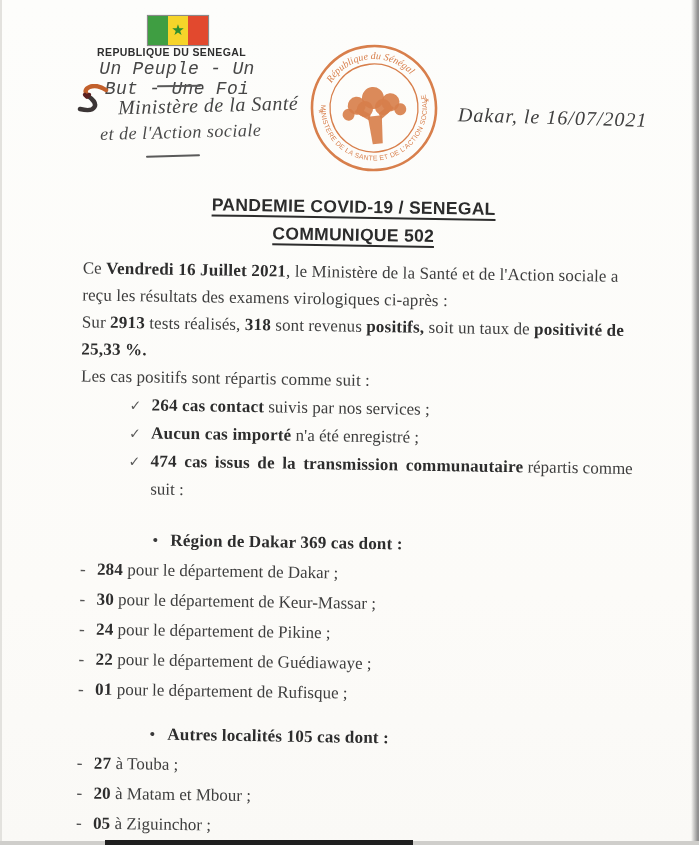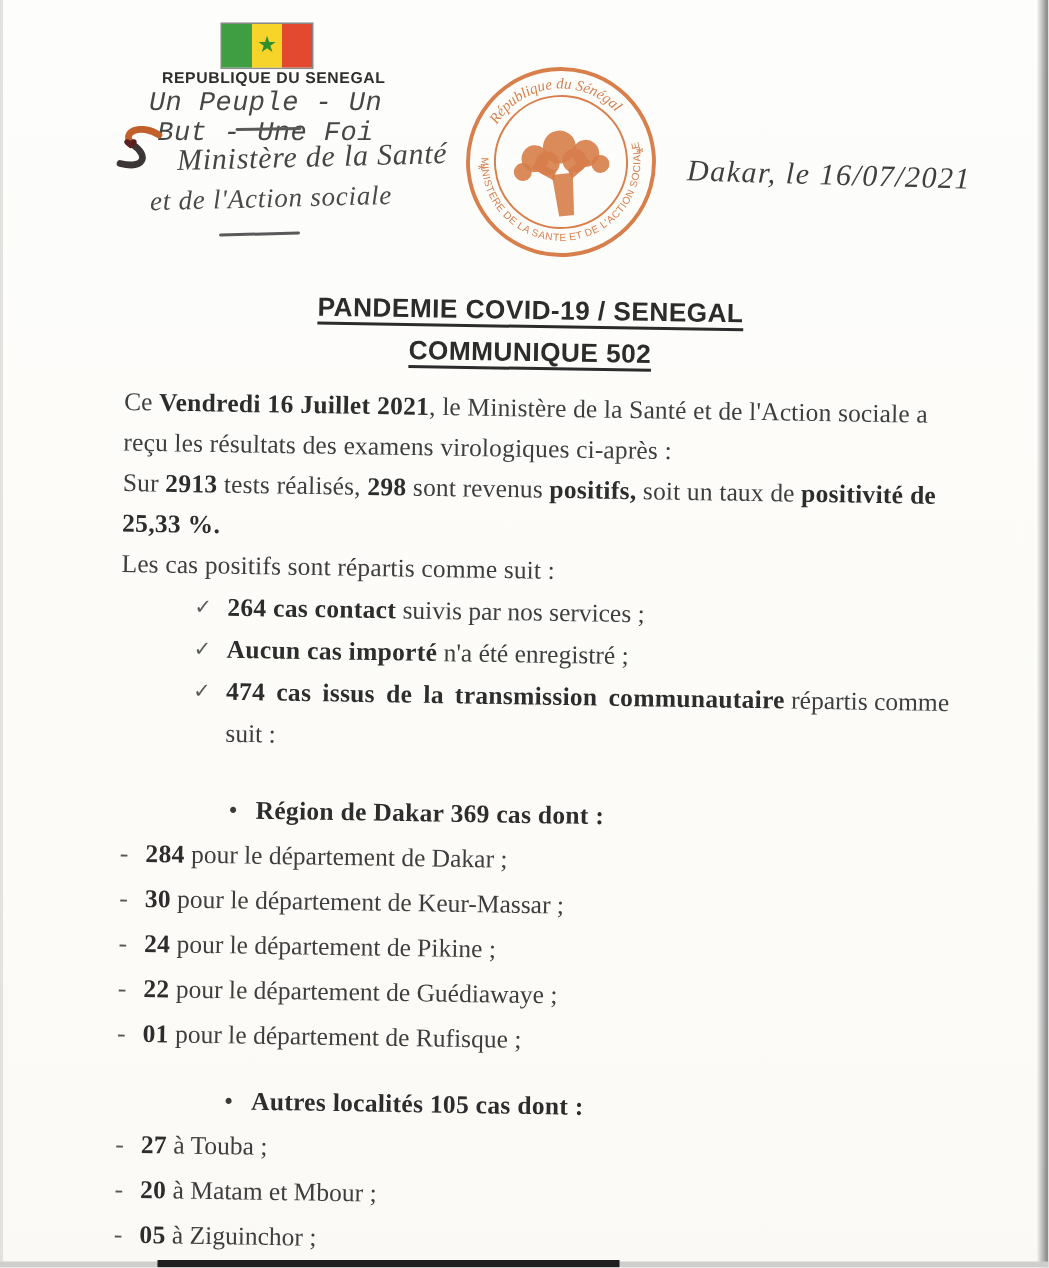--- a/index.html
+++ b/index.html
@@ -8,21 +8,21 @@
     background:linear-gradient(180deg,#fdfdfb 0%,#fcfbf8 70%,#faf9f6 100%);
     font-family:"Liberation Serif","DejaVu Serif",serif;
     color:#3e3e3e;
   }
   
   .flag{position:absolute;left:147px;top:15px;width:60px;height:29px;display:flex;
         border:1px solid #8a8a8a;box-shadow:0 0 1px rgba(0,0,0,.3);}
   .flag .stripe{flex:1;position:relative;}
   .flag .star{position:absolute;left:50%;top:50%;transform:translate(-50%,-54%);
         font-size:15px;line-height:1;font-family:"DejaVu Sans",sans-serif;}
-  .republic{position:absolute;left:97px;top:46px;width:160px;text-align:right;
+  .republic{position:absolute;left:97px;top:46px;width:160px;text-align:left;
         font-family:"Liberation Sans",sans-serif;font-weight:bold;font-size:10.5px;
         letter-spacing:.4px;color:#2e2e2e;}
   .motto{position:absolute;left:82px;top:59px;width:190px;text-align:center;
         font-style:italic;font-size:18px;color:#474747;letter-spacing:.3px;font-family:Liberation Mono, monospace;}
   .rule{position:absolute;height:2px;background:#5a5a5a;border-radius:2px;}
   .rule1{left:157px;top:85px;width:44px;transform:rotate(-1deg);}
   .rule2{left:146px;top:155px;width:54px;transform:rotate(-1.5deg);}
   .logo-s{position:absolute;left:74px;top:84px;width:36px;height:30px;}
   .ministry1{position:absolute;left:118px;top:94px;font-style:italic;font-size:20px;
         color:#454545;letter-spacing:.5px;transform:rotate(-1.5deg);}
@@ -122,21 +122,21 @@
 
   <div class="doc">
     <div class="title-wrap">
       <span class="title">PANDEMIE COVID-19 / SENEGAL</span>
     </div>
     <div class="title-wrap title2wrap">
       <span class="title">COMMUNIQUE 502</span>
     </div>
 
     <p class="p first rich"><span>Ce </span><b>Vendredi 16 Juillet 2021</b><span>, le Ministère de la Santé et de l'Action sociale a reçu les résultats des examens virologiques ci-après :</span></p>
-    <p class="p rich"><span>Sur </span><b>2913</b><span> tests réalisés, </span><b>298</b><span> sont revenus </span><b>positifs,</b><span> soit un taux de </span><b>positivité de 25,33 %.</b></p>
+    <p class="p rich"><span>Sur </span><b>2913</b><span> tests réalisés, </span><b>318</b><span> sont revenus </span><b>positifs,</b><span> soit un taux de </span><b>positivité de 25,33 %.</b></p>
     <p class="p">Les cas positifs sont répartis comme suit :</p>
 
     <ul class="check-list">
       <li class="check-item">
         <span class="mk">✓</span>
         <span class="tx rich"><b>264 cas contact</b><span> suivis par nos services ;</span></span>
       </li>
       <li class="check-item">
         <span class="mk">✓</span>
         <span class="tx rich"><b>Aucun cas importé</b><span> n'a été enregistré ;</span></span>

